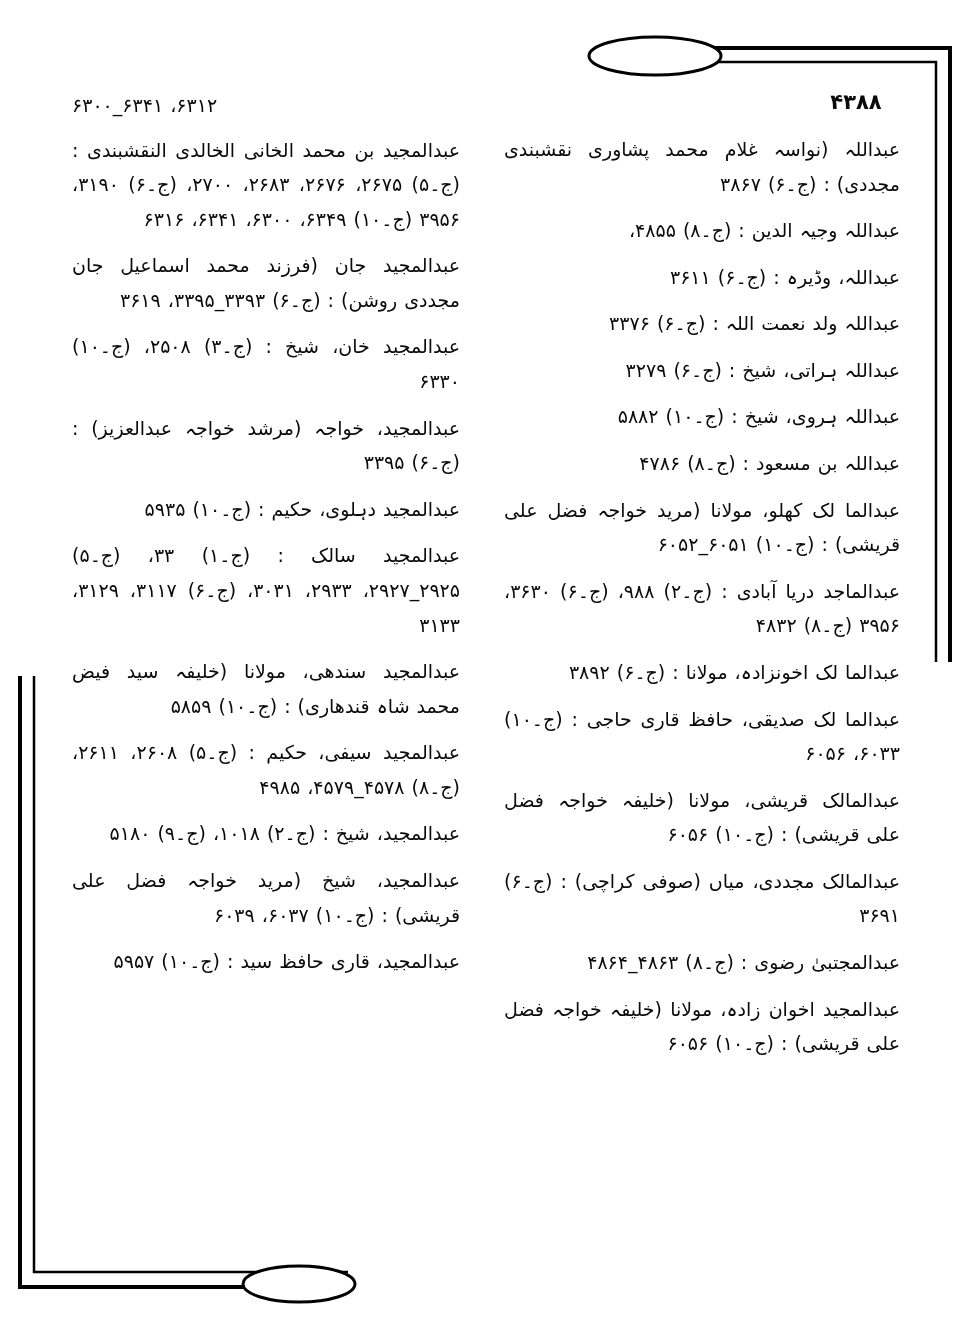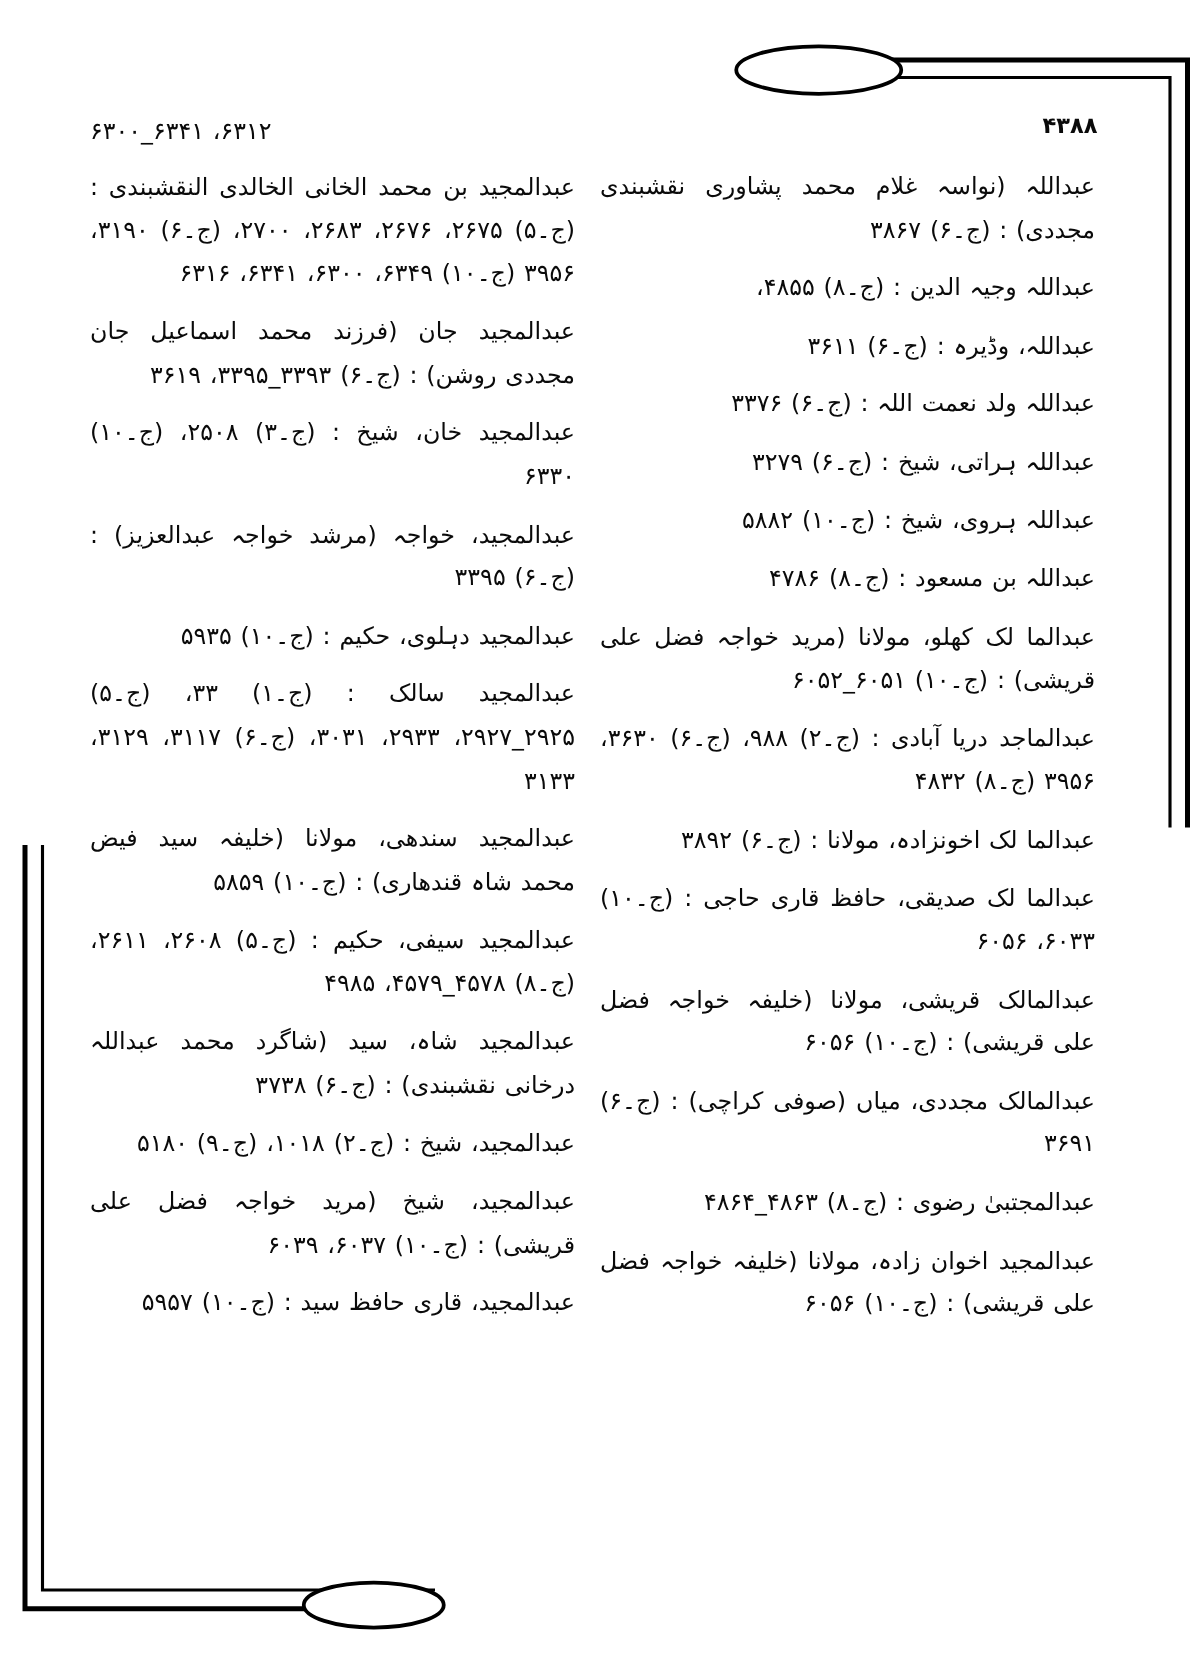--- a/index.html
+++ b/index.html
@@ -21,31 +21,31 @@
     top: 0; left: 0;
     width: 960px; height: 1334px;
     pointer-events: none;
   }
   .page-number {
     position: absolute;
     top: 90px;
     left: 818px;
     width: 76px;
     text-align: center;
-    font-size: 18px;
+    font-size: 21px;
     font-weight: 700;
     direction: rtl;
   }
   .col {
     position: absolute;
     direction: rtl;
   }
   .right-col {
     top: 132px;
-    left: 480px;
+    left: 504px;
     width: 396px;
   }
   .left-col {
     top: 88px;
     left: 72px;
     width: 388px;
   }
   .entry {
     margin: 0 0 12px 0;
     font-size: 19px;
@@ -104,20 +104,19 @@
   <div class="col left-col">
     <p class="entry cont-line">۶۳۱۲، ۶۳۴۱_۶۳۰۰</p>
     <p class="entry">عبدالمجید بن محمد الخانی الخالدی النقشبندی : (ج۔۵) ۲۶۷۵، ۲۶۷۶، ۲۶۸۳، ۲۷۰۰، (ج۔۶) ۳۱۹۰، ۳۹۵۶ (ج۔۱۰) ۶۳۴۹، ۶۳۰۰، ۶۳۴۱، ۶۳۱۶</p>
     <p class="entry">عبدالمجید جان (فرزند محمد اسماعیل جان مجددی روشن) : (ج۔۶) ۳۳۹۳_۳۳۹۵، ۳۶۱۹</p>
     <p class="entry">عبدالمجید خان، شیخ : (ج۔۳) ۲۵۰۸، (ج۔۱۰) ۶۳۳۰</p>
     <p class="entry">عبدالمجید، خواجہ (مرشد خواجہ عبدالعزیز) : (ج۔۶) ۳۳۹۵</p>
     <p class="entry">عبدالمجید دہلوی، حکیم : (ج۔۱۰) ۵۹۳۵</p>
     <p class="entry">عبدالمجید سالک : (ج۔۱) ۳۳، (ج۔۵) ۲۹۲۵_۲۹۲۷، ۲۹۳۳، ۳۰۳۱، (ج۔۶) ۳۱۱۷، ۳۱۲۹، ۳۱۳۳</p>
     <p class="entry">عبدالمجید سندھی، مولانا (خلیفہ سید فیض محمد شاہ قندھاری) : (ج۔۱۰) ۵۸۵۹</p>
     <p class="entry">عبدالمجید سیفی، حکیم : (ج۔۵) ۲۶۰۸، ۲۶۱۱، (ج۔۸) ۴۵۷۸_۴۵۷۹، ۴۹۸۵</p>
-    <p class="entry">عبدالمجید شاہ، سید (شاگرد محمد عبداللہ درخانی نقشبندی) : (ج۔۶) ۳۷۳۸</p>
     <p class="entry">عبدالمجید، شیخ : (ج۔۲) ۱۰۱۸، (ج۔۹) ۵۱۸۰</p>
     <p class="entry">عبدالمجید، شیخ (مرید خواجہ فضل علی قریشی) : (ج۔۱۰) ۶۰۳۷، ۶۰۳۹</p>
     <p class="entry">عبدالمجید، قاری حافظ سید : (ج۔۱۰) ۵۹۵۷</p>
 
   </div>
 
 </div>
 
 </body></html>

